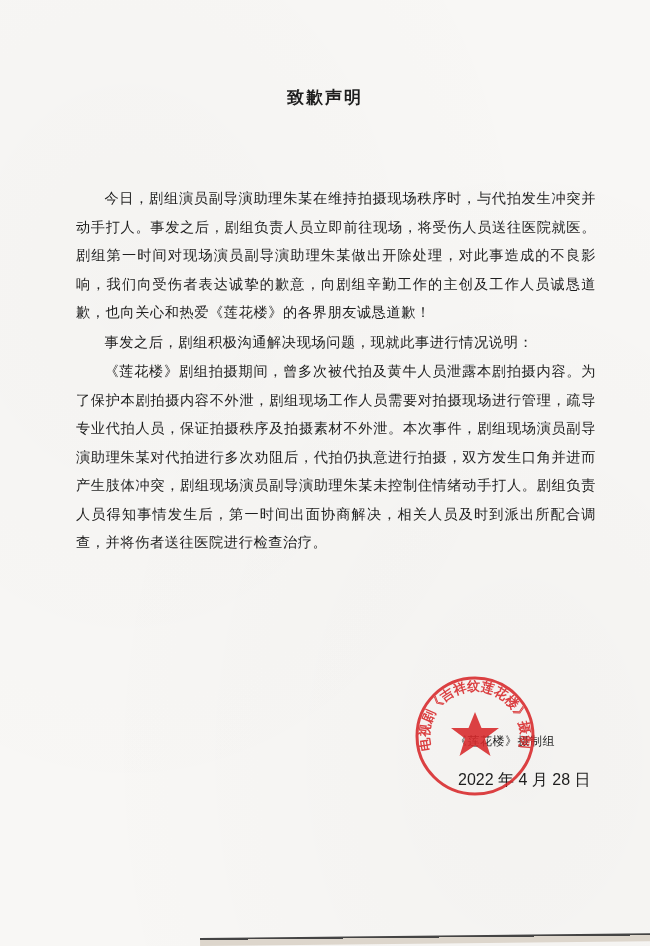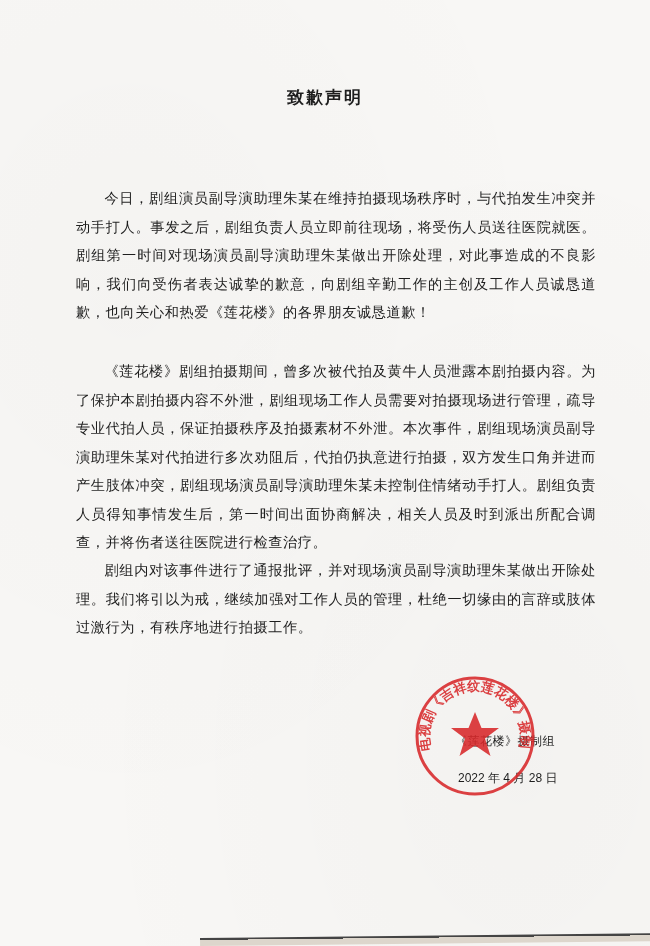--- a/index.html
+++ b/index.html
@@ -29,42 +29,42 @@
   .p2 { top: 312px; }
   .p3 { top: 341px; }
   .p4 { top: 540px; }
   .p5 { top: 627px; }
   .signature {
     position: absolute; left: 455px; top: 733px;
     font-size: 12px; letter-spacing: 0.5px;
   }
   .date {
     position: absolute; left: 458px; top: 770px;
-    font-family: "Liberation Sans", sans-serif; font-size: 12px;
+    font-family: "Liberation Sans", sans-serif; font-size: 16px;
   }
   .stamp {
     position: absolute; left: 413px; top: 672px; width: 124px; height: 130px;
     opacity: 0.88;
   }
   .crease {
     position: absolute; left: 200px; top: 938px; width: 450px; height: 8px;
     background: linear-gradient(to bottom, #444 0, #444 2px, #ddd6cc 2px);
     transform: rotate(-0.6deg); transform-origin: left top;
   }
 </style>
 </head>
 <body>
 
 <div class="paper">
 
   <div class="title">致歉声明</div>
 
   <p class="para p1">今日，剧组演员副导演助理朱某在维持拍摄现场秩序时，与代拍发生冲突并动手打人。事发之后，剧组负责人员立即前往现场，将受伤人员送往医院就医。剧组第一时间对现场演员副导演助理朱某做出开除处理，对此事造成的不良影响，我们向受伤者表达诚挚的歉意，向剧组辛勤工作的主创及工作人员诚恳道歉，也向关心和热爱《莲花楼》的各界朋友诚恳道歉！</p>
+  <p class="para p2">事发之后，剧组积极沟通解决现场问题，现就此事进行情况说明：</p>
   <p class="para p3">《莲花楼》剧组拍摄期间，曾多次被代拍及黄牛人员泄露本剧拍摄内容。为了保护本剧拍摄内容不外泄，剧组现场工作人员需要对拍摄现场进行管理，疏导专业代拍人员，保证拍摄秩序及拍摄素材不外泄。本次事件，剧组现场演员副导演助理朱某对代拍进行多次劝阻后，代拍仍执意进行拍摄，双方发生口角并进而产生肢体冲突，剧组现场演员副导演助理朱某未控制住情绪动手打人。剧组负责人员得知事情发生后，第一时间出面协商解决，相关人员及时到派出所配合调查，并将伤者送往医院进行检查治疗。</p>
-  <p class="para p4">剧组内对该事件进行了通报批评，并对现场演员副导演助理朱某做出开除处理。我们将引以为戒，继续加强对工作人员的管理，杜绝一切缘由的言辞或肢体过激行为，有秩序地进行拍摄工作。</p>
 
   <div class="signature">《莲花楼》摄制组</div>
   <div class="date">2022 年 4 月 28 日</div>
 
   <svg class="stamp" viewBox="0 0 124 130">
     <defs>
       <path id="ringPath" d="M 18,78 A 46,46 0 1,1 106,78" fill="none"></path>
     </defs>
     <circle cx="62" cy="64" r="58" fill="none" stroke="#d8282a" stroke-width="3"></circle>
     <text font-size="13" fill="#d8282a" font-family="DejaVu Serif, serif" font-weight="bold">

